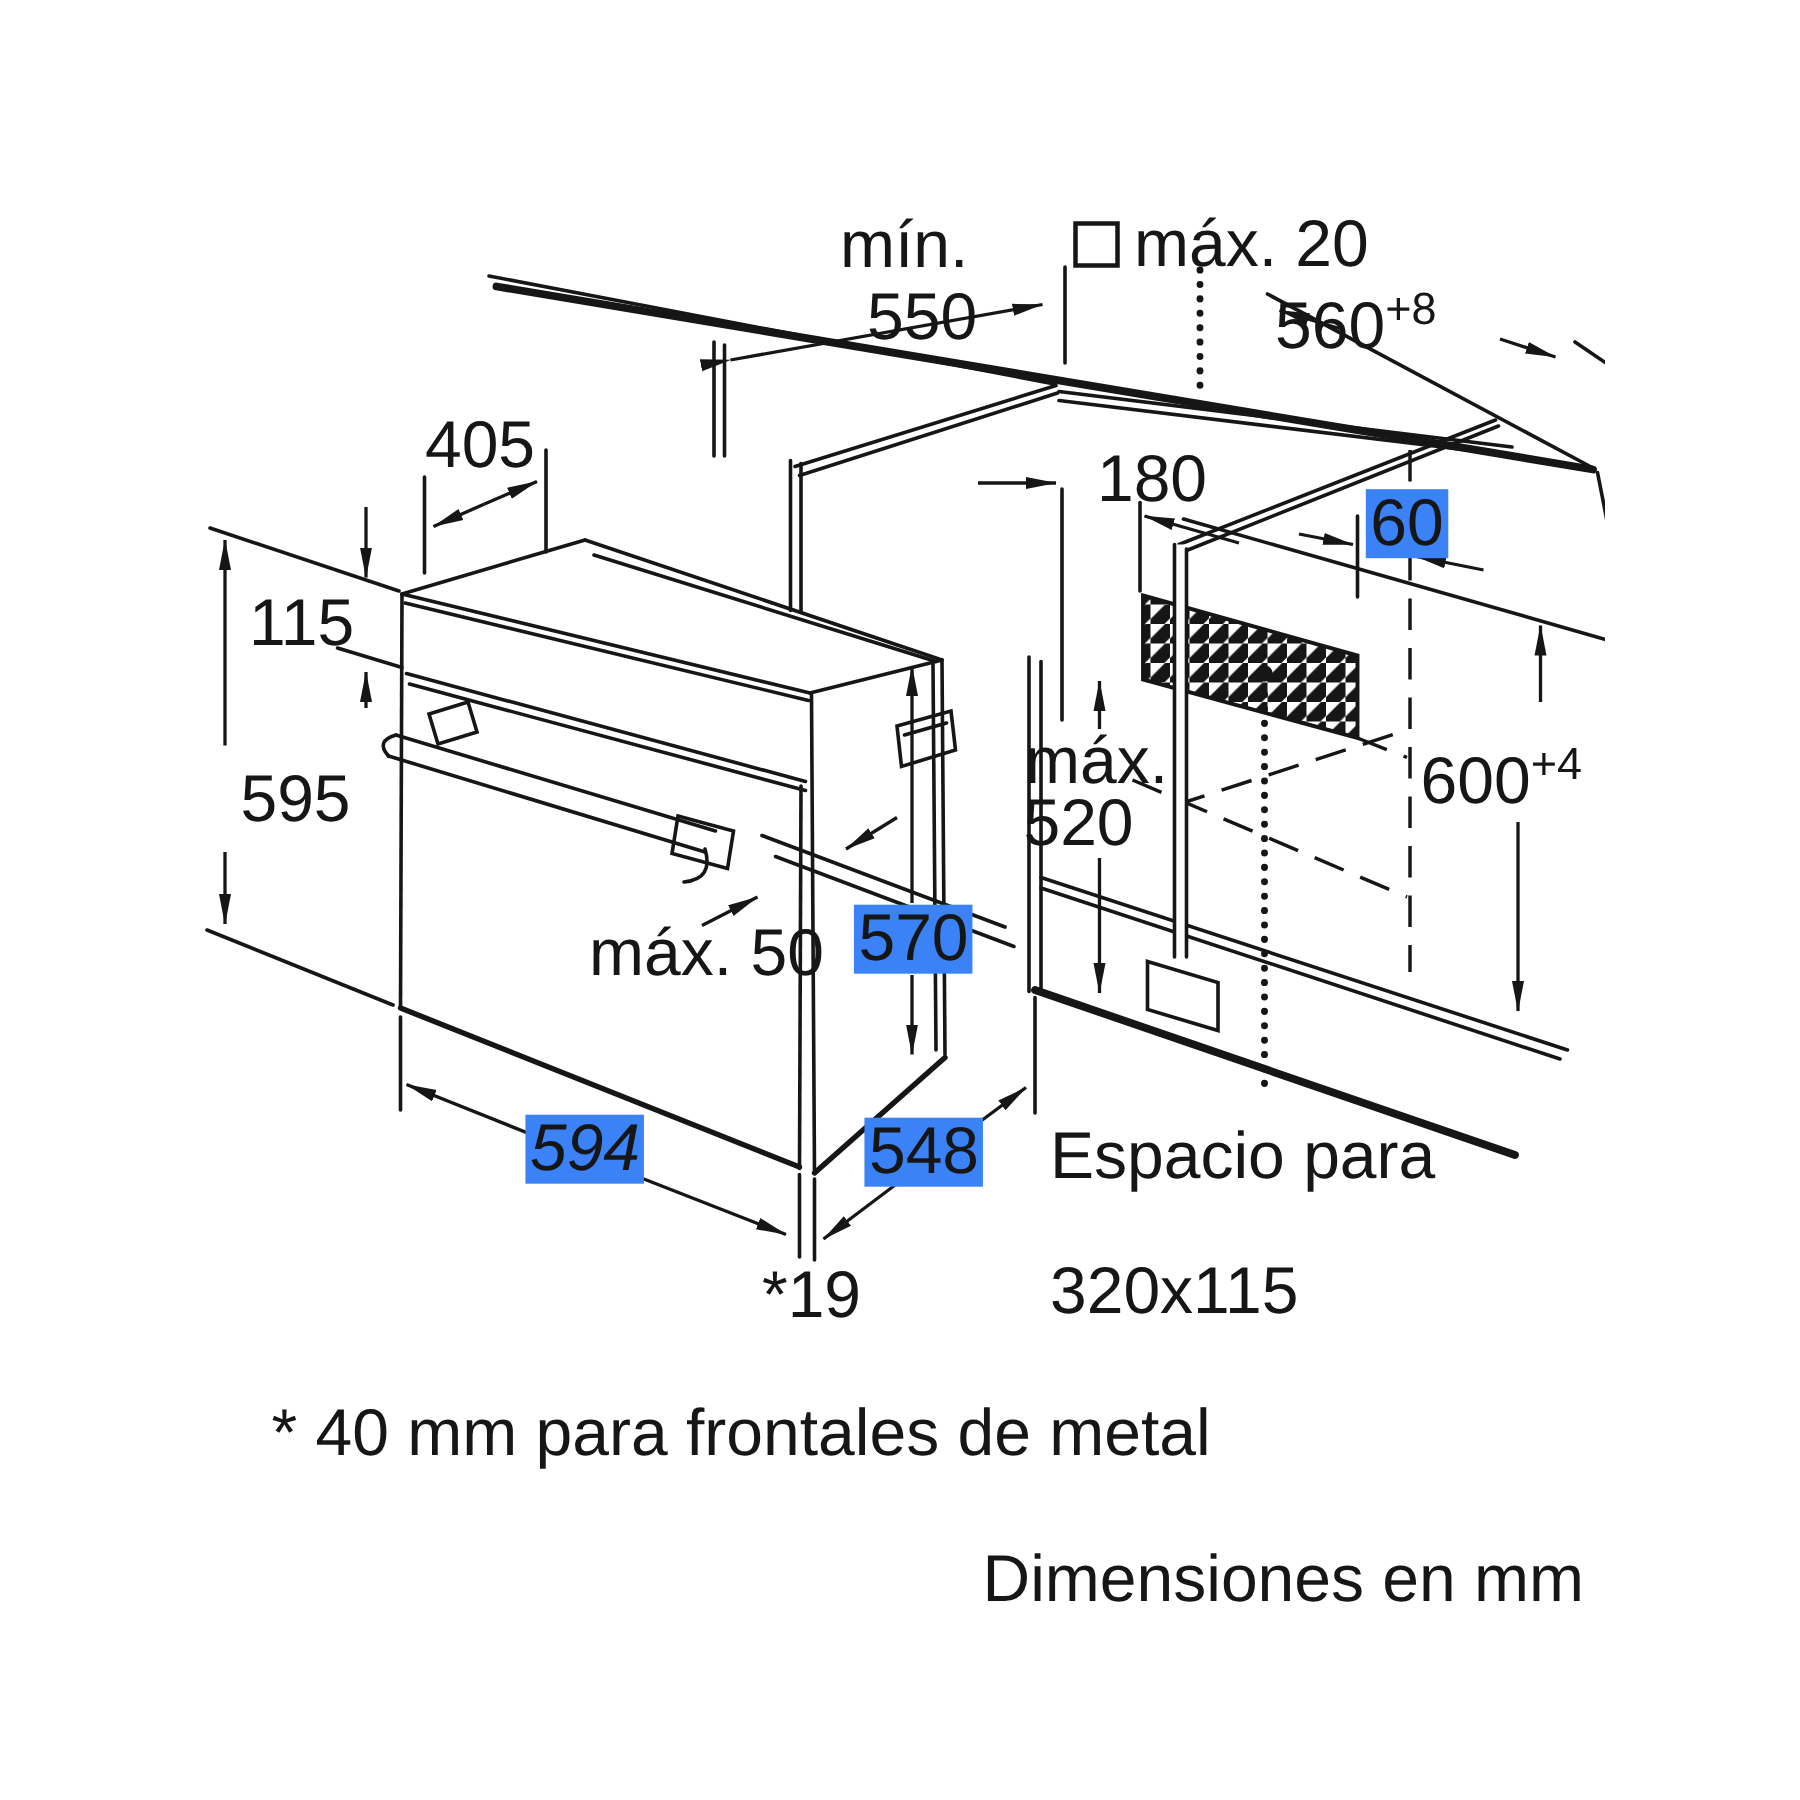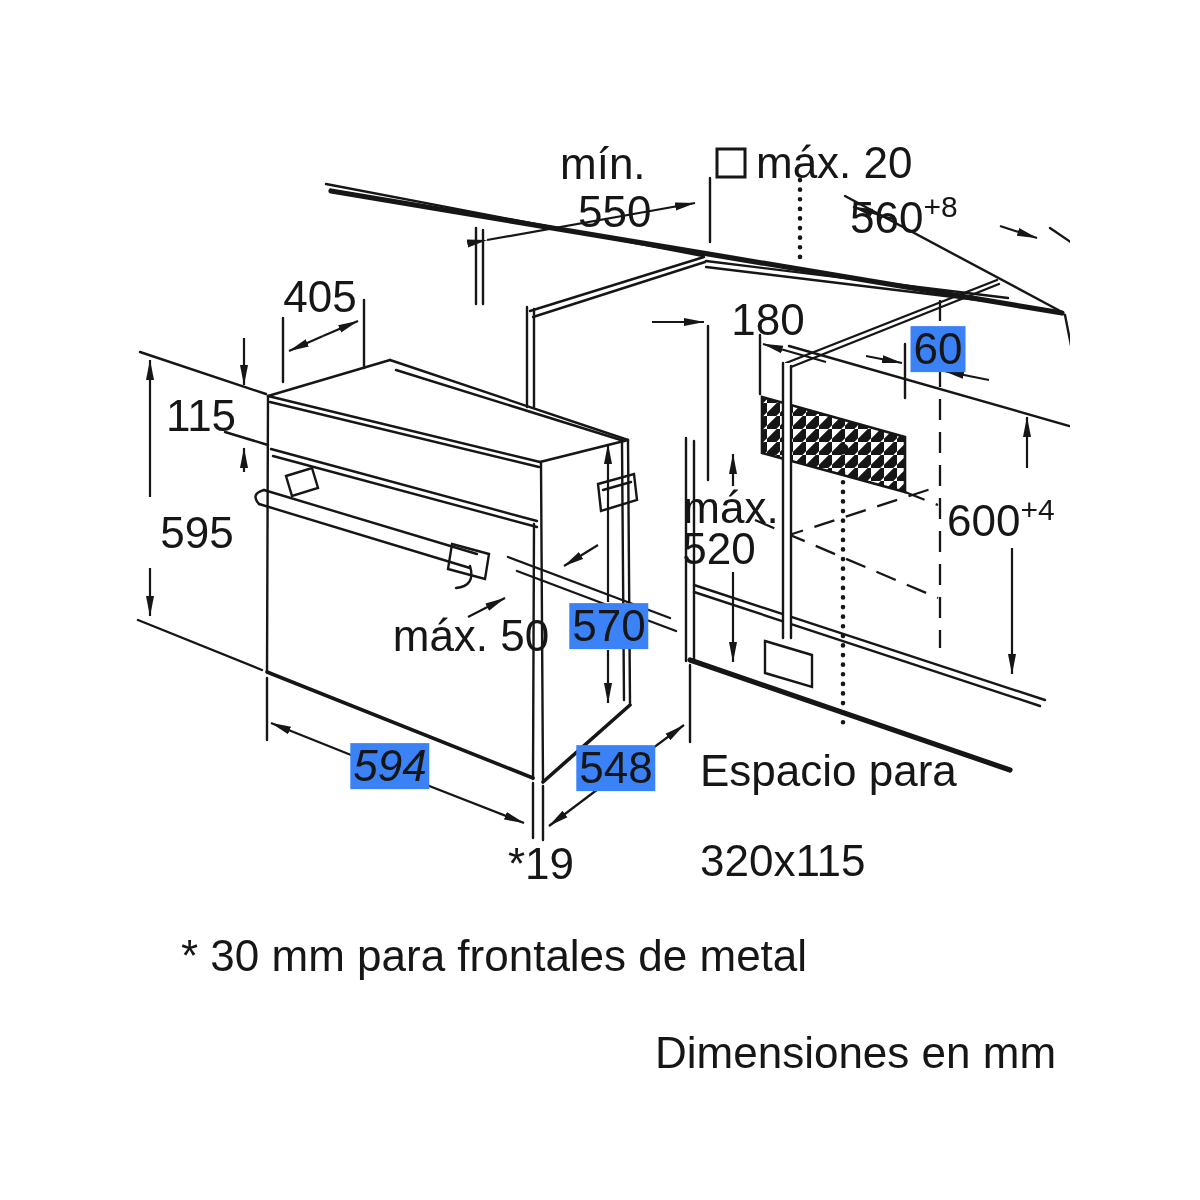--- a/index.html
+++ b/index.html
@@ -193,16 +193,16 @@
   <div class="lbl ctr bgw" style="left:609px;top:626px;">570</div>
   <div class="lbl ctr" style="left:471px;top:636px;">máx. 50</div>
 
   <div class="lbl ctr bgw" style="left:390px;top:766px;font-style:italic;">594</div>
   <div class="lbl ctr bgw" style="left:616px;top:768px;">548</div>
   <div class="lbl ctr" style="left:541px;top:864px;">*19</div>
 
   <div class="lbl" style="left:700px;top:748px;">Espacio para</div>
   <div class="lbl" style="left:700px;top:838px;">320x115</div>
 
-  <div class="lbl small-note" style="left:181px;top:933px;">* 30 mm para frontales de metal</div>
+  <div class="lbl small-note" style="left:181px;top:933px;">* 40 mm para frontales de metal</div>
   <div class="lbl small-note" style="left:655px;top:1030px;">Dimensiones en mm</div>
 
 </div>
 
 </body></html>

